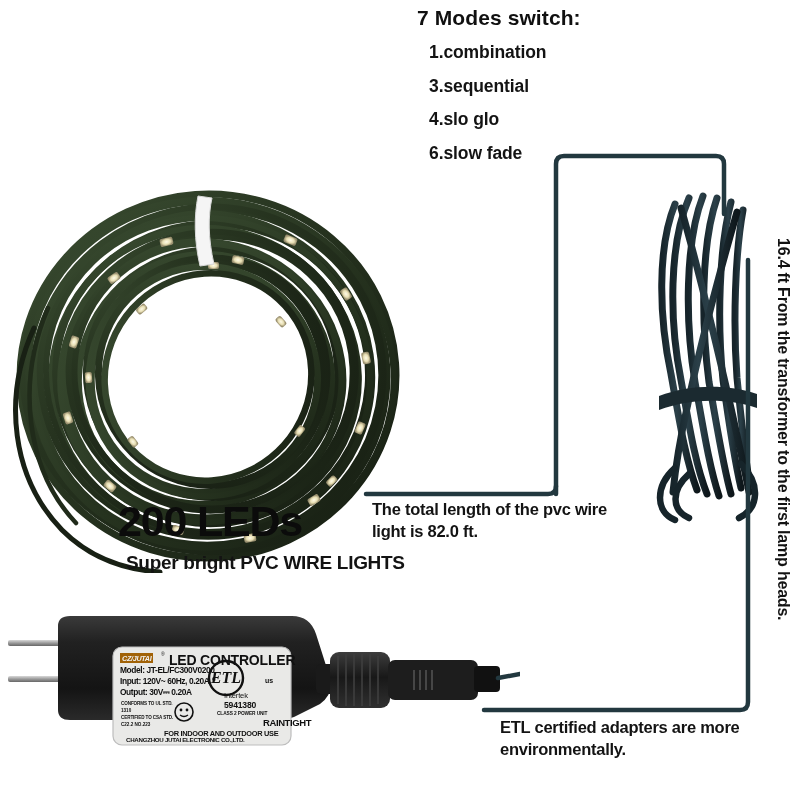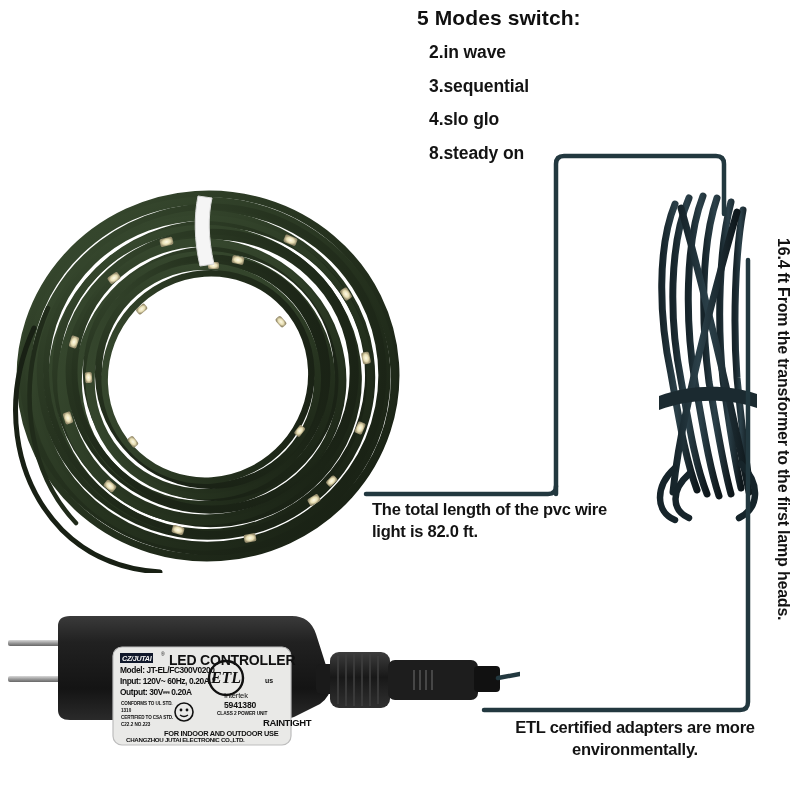--- a/index.html
+++ b/index.html
@@ -125,21 +125,20 @@
   #etl-note {
     position: absolute;
     left: 500px;
     top: 716px;
     width: 270px;
     font-size: 16.5px;
     font-weight: bold;
     line-height: 1.35;
     color: #131313;
     letter-spacing: -0.25px;
-    text-align: center;
   }
 
   
   #adapter-wrap {
     position: absolute;
     left: 0px;
     top: 608px;
     width: 520px;
     height: 160px;
   }
@@ -151,21 +150,21 @@
     top: 651px;
     width: 172px;
     height: 92px;
     pointer-events: none;
     color: #101010;
   }
   .lbl-row { position: absolute; white-space: nowrap; }
   #lbl-brand {
     left: 3px; top: 2px;
     font-size: 7.2px; font-weight: bold;
-    background: #0f172a; color: #f2f2f2;
+    background: #a16207; color: #f2f2f2;
     padding: 0.5px 2px; letter-spacing: -0.3px;
     font-style: italic;
   }
   #lbl-brand-sup { left: 44px; top: 0px; font-size: 5px; }
   #lbl-controller {
     left: 52px; top: 1px;
     font-size: 14px; font-weight: bold; letter-spacing: -0.2px;
   }
   #lbl-model  { left: 3px; top: 14px; font-size: 8.4px; font-weight: bold; letter-spacing: -0.4px; }
   #lbl-input  { left: 3px; top: 25px; font-size: 8.4px; font-weight: bold; letter-spacing: -0.4px; }
@@ -184,25 +183,25 @@
   #lbl-use  { left: 11px; top: 78px; font-size: 7.4px; font-weight: bold; letter-spacing: -0.3px; padding-left: 36px; }
   #lbl-mfr  { left: 9px; top: 85px; font-size: 6.2px; font-weight: bold; letter-spacing: -0.3px; }
 
   #lbl-etl-c  { left: 95px; top: 24px; font-size: 7px; font-weight: bold; }
   #lbl-etl-us { left: 148px; top: 26px; font-size: 7px; font-weight: bold; }
 </style>
 </head>
 <body>
 
 <div id="modes-block">
-  <div id="modes-title">5 Modes switch:</div>
-  <div class="mode-item">2.in wave</div>
+  <div id="modes-title">7 Modes switch:</div>
+  <div class="mode-item">1.combination</div>
   <div class="mode-item">3.sequential</div>
   <div class="mode-item">4.slo glo</div>
-  <div class="mode-item">8.steady on</div>
+  <div class="mode-item">6.slow fade</div>
 </div>
 
 <div id="coil-wrap">
   <svg id="coil-svg" width="402" height="395" viewBox="0 0 402 395">
     <defs>
       <linearGradient id="wireGrad" x1="0" y1="0" x2="1" y2="1">
         <stop offset="0%" stop-color="#3c4f33"></stop>
         <stop offset="45%" stop-color="#26331f"></stop>
         <stop offset="100%" stop-color="#161d12"></stop>
       </linearGradient>
@@ -257,20 +256,24 @@
       <rect x="120" y="260" width="11" height="7" rx="2" fill="url(#ledGlow)" transform="rotate(52 125 263)"></rect>
       <rect x="286" y="250" width="11" height="7" rx="2" fill="url(#ledGlow)" transform="rotate(-52 291 253)"></rect>
       <rect x="200" y="84" width="11" height="7" rx="2" fill="url(#ledGlow)"></rect>
       <rect x="318" y="300" width="11" height="7" rx="2" fill="url(#ledGlow)" transform="rotate(-44 323 303)"></rect>
       <rect x="76" y="196" width="11" height="7" rx="2" fill="url(#ledGlow)" transform="rotate(86 81 199)"></rect>
     </g>
 
     <path d="M 190 18 C 186 38 186 62 192 88 L 206 86 C 200 60 200 38 204 20 Z" fill="#f5f5f5" stroke="#d8d8d8" stroke-width="1"></path>
   </svg>
 
+  <div id="coil-caption">
+    <div id="coil-headline">200 LEDs</div>
+    <div id="coil-subline">Super bright PVC WIRE LIGHTS</div>
+  </div>
 </div>
 
 <div id="bundle-wrap">
   <svg width="125" height="365" viewBox="0 0 125 365">
     <defs>
       <linearGradient id="leadGrad" x1="0" y1="0" x2="1" y2="0">
         <stop offset="0%" stop-color="#16242a"></stop>
         <stop offset="40%" stop-color="#2b4049"></stop>
         <stop offset="100%" stop-color="#0e171b"></stop>
       </linearGradient>

